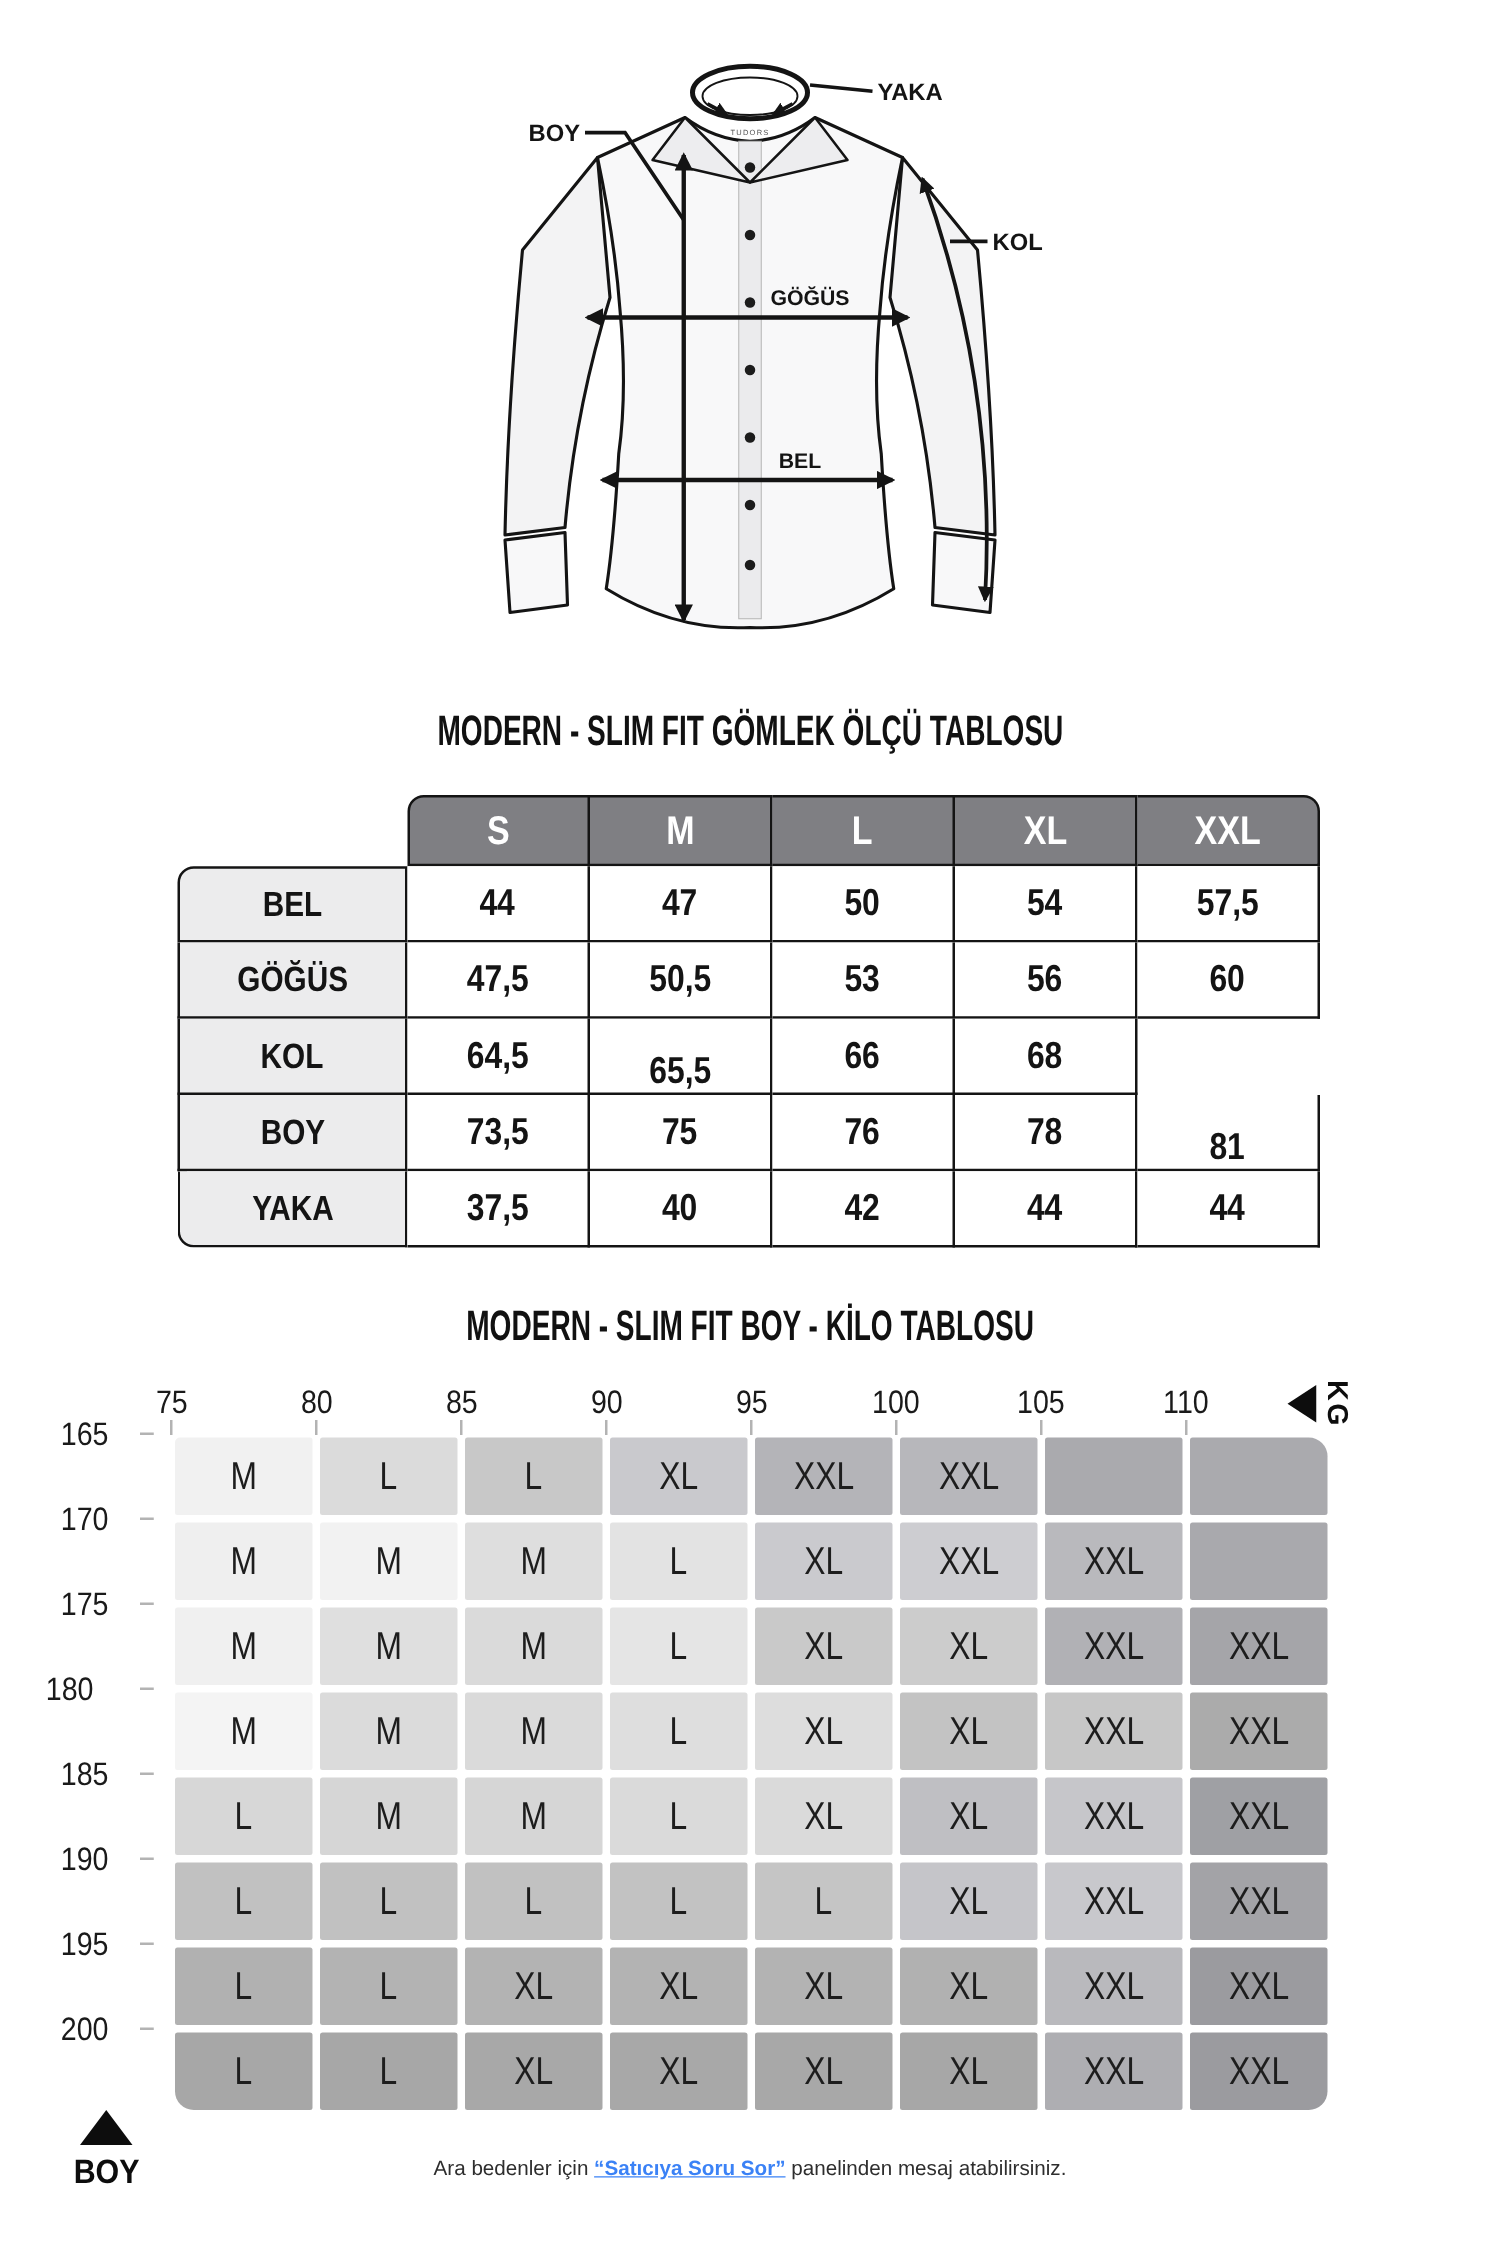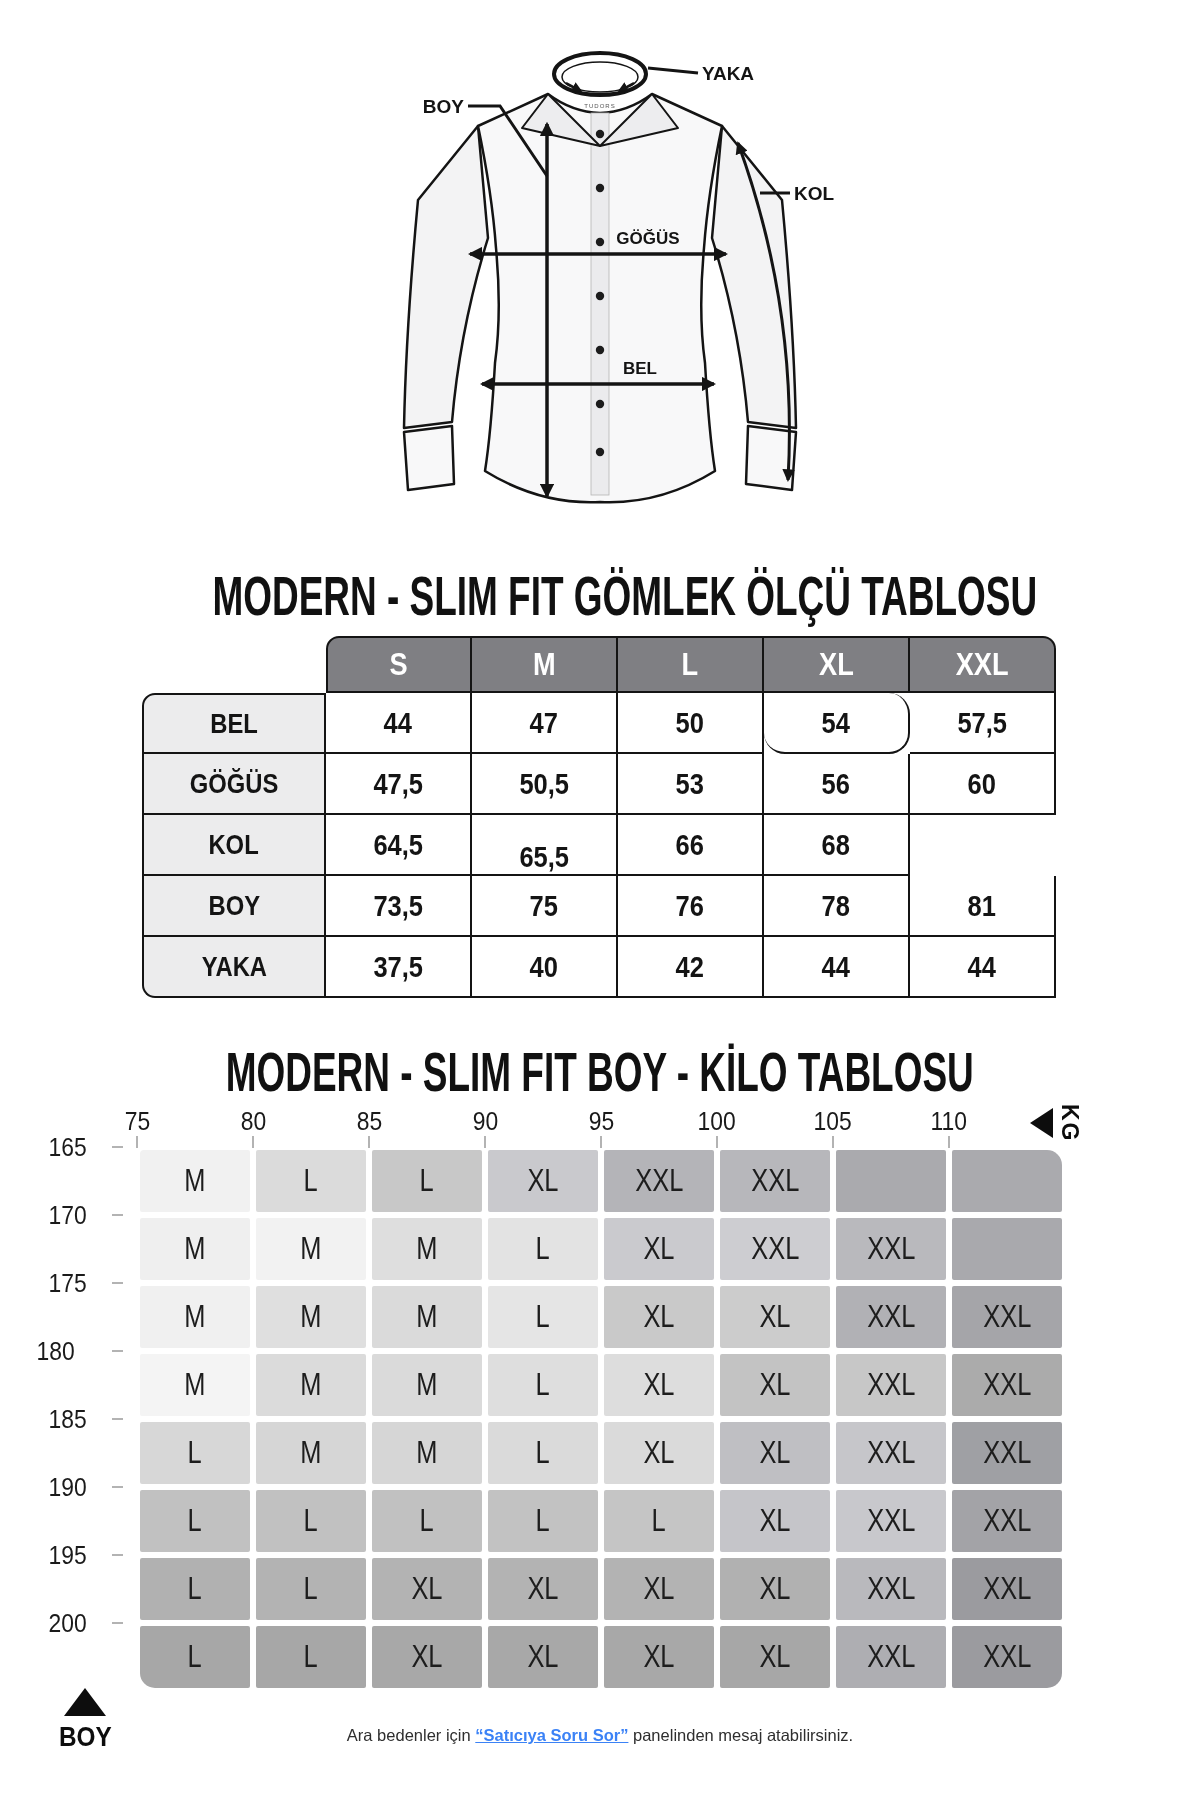--- a/index.html
+++ b/index.html
@@ -1,21 +1,21 @@
 <!DOCTYPE html>
 <html><head>
 <meta charset="utf-8">
 <style>
   html,body{margin:0;padding:0;background:#fff;}
   .canvas{position:relative;width:1200px;height:1800px;background:#ffffff;overflow:hidden;
           font-family:"Liberation Sans","DejaVu Sans",sans-serif;color:#141414;}
 
   
   .big-title{position:absolute;left:0;width:1200px;text-align:center;font-weight:bold;
-             font-size:56px;line-height:1;white-space:nowrap;color:#111;}
+             font-size:34px;line-height:1;white-space:nowrap;color:#111;}
   .big-title>span{display:inline-block;transform:scaleX(0.66);transform-origin:center;letter-spacing:0px;}
   #title1{top:568px;}
   #title2{top:1044px;}
 
   
   .shirt-svg{position:absolute;left:360px;top:28px;width:480px;height:500px;}
   .shirt-svg text{font-family:"Liberation Sans","DejaVu Sans",sans-serif;}
 
   
   .size-table{position:absolute;left:142px;top:636px;display:grid;
@@ -145,21 +145,21 @@
       </div>
       <div class="c val" style="grid-area: 2 / 2;">
         <span>44</span>
       </div>
       <div class="c val" style="grid-area: 2 / 3;">
         <span>47</span>
       </div>
       <div class="c val" style="grid-area: 2 / 4;">
         <span>50</span>
       </div>
-      <div class="c val" style="grid-area: 2 / 5; border-radius: 21px;">
+      <div class="c val" style="grid-area: 2 / 5;">
         <span>54</span>
       </div>
       <div class="c val" style="grid-area: 2 / 6;">
         <span>57,5</span>
       </div>
       <div class="c lbl" style="grid-area: 3 / 1;">
         <span>GÖĞÜS</span>
       </div>
       <div class="c val" style="grid-area: 3 / 2;">
         <span>47,5</span>
@@ -199,21 +199,21 @@
       </div>
       <div class="c val" style="grid-area: 5 / 3;">
         <span>75</span>
       </div>
       <div class="c val" style="grid-area: 5 / 4;">
         <span>76</span>
       </div>
       <div class="c val" style="grid-area: 5 / 5;">
         <span>78</span>
       </div>
-      <div class="c val" style="grid-area: 5 / 6;">
+      <div class="c val" style="grid-area: 5 / 6; align-items: flex-end;">
         <span>81</span>
       </div>
       <div class="c lbl last" style="grid-area: 6 / 1;">
         <span>YAKA</span>
       </div>
       <div class="c val" style="grid-area: 6 / 2;">
         <span>37,5</span>
       </div>
       <div class="c val" style="grid-area: 6 / 3;">
         <span>40</span>

